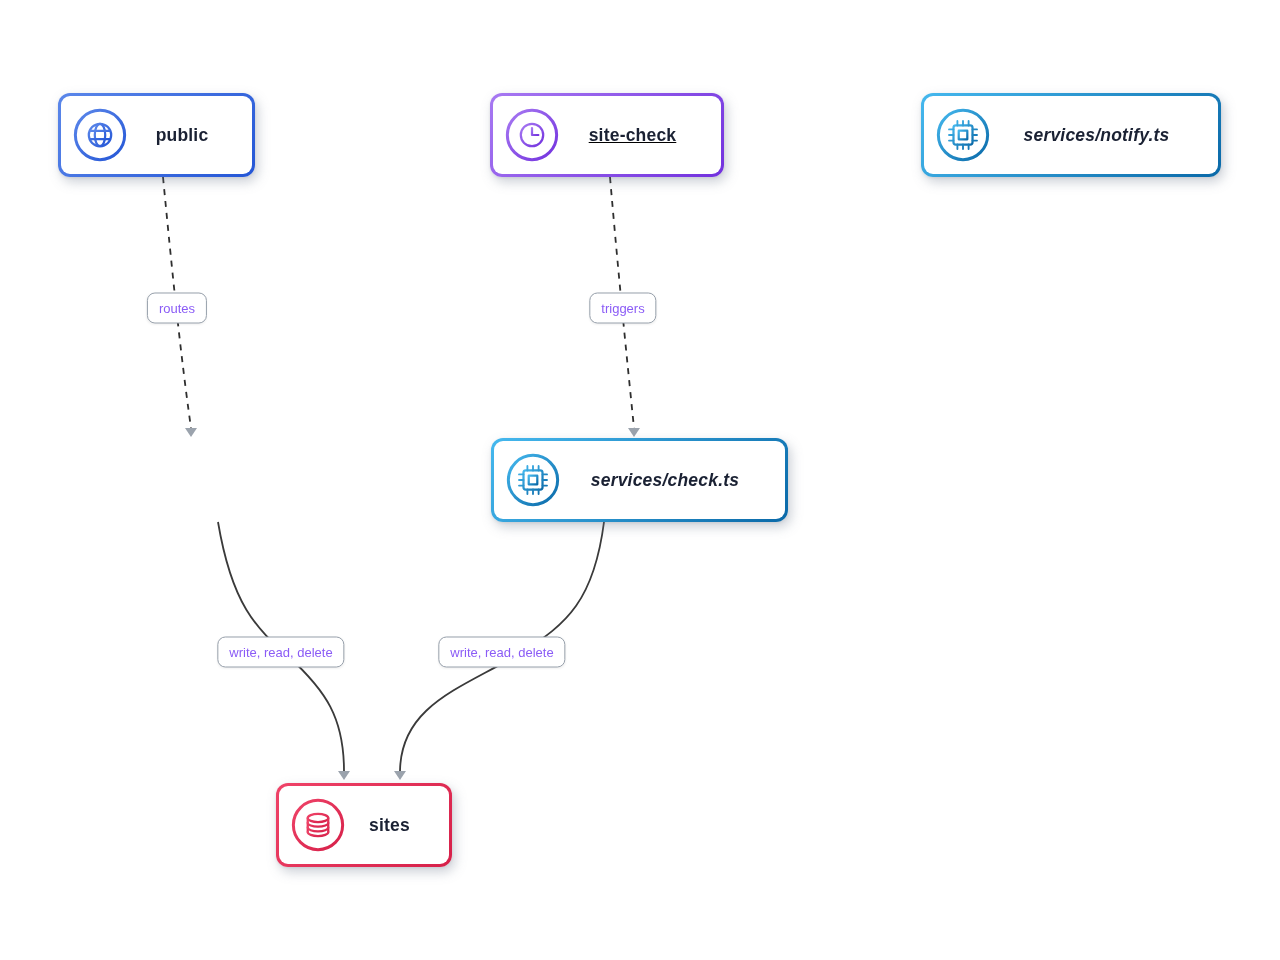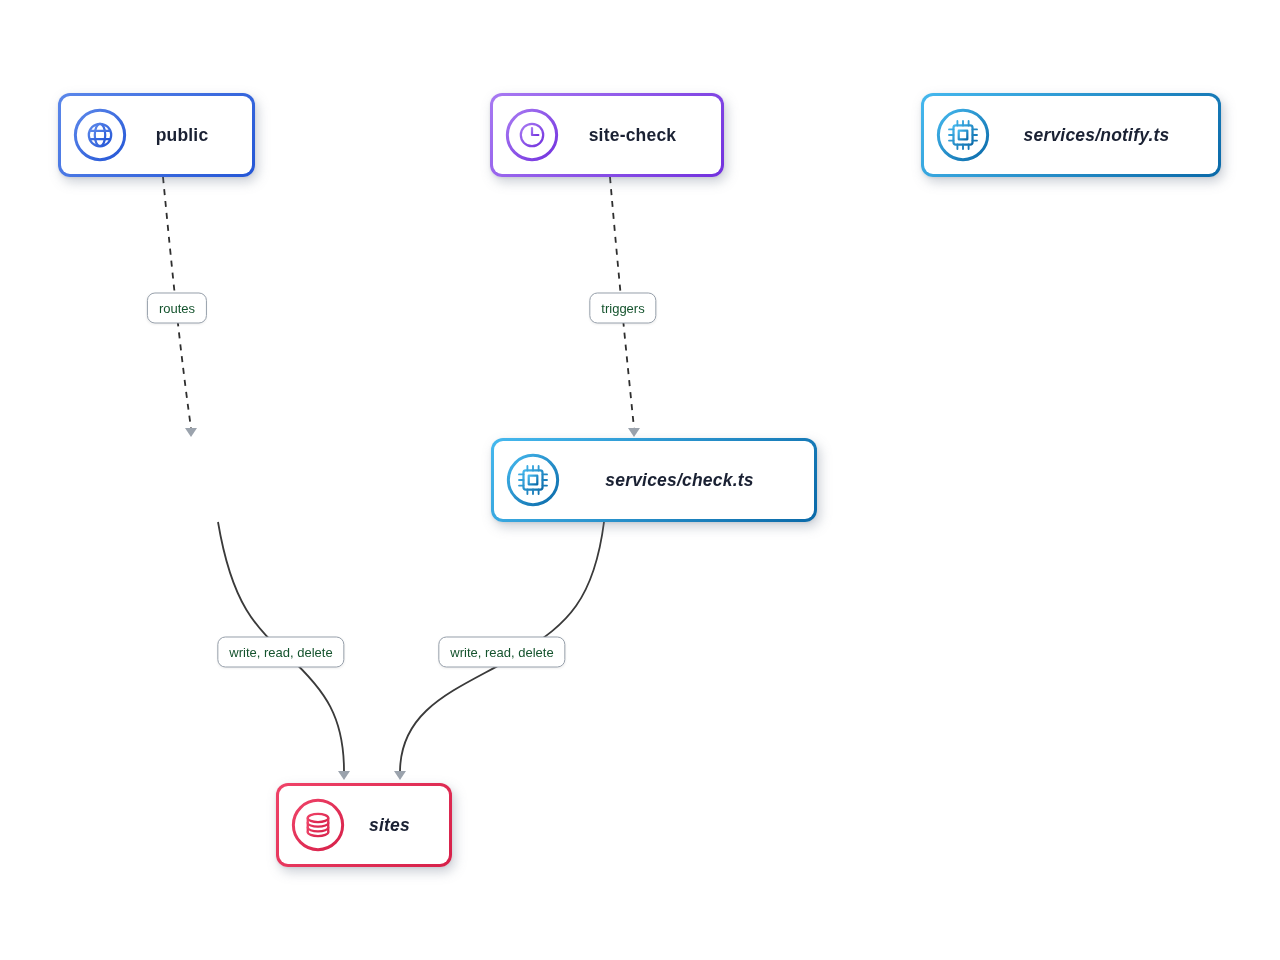--- a/index.html
+++ b/index.html
@@ -23,21 +23,21 @@
   
   .node {
     position: absolute;
     border-radius: 12px;
     padding: 3px;
     box-sizing: border-box;
     box-shadow: 3px 5px 12px rgba(110,120,140,0.35), 0 1px 3px rgba(0,0,0,0.08);
     cursor: pointer;
   }
   .node.blue   { background: linear-gradient(135deg, #5b87ea 0%, #2456d6 100%); }
-  .node.purple { background: linear-gradient(135deg, #a779f2 0%, #7231de 100%); }
+  .node.purple { background: linear-gradient(135deg, #a779f2 0%, #7231de 100%); text-decoration: underline; }
   .node.cyan   { background: linear-gradient(135deg, #45b8ee 0%, #0a69a8 100%); font-style: italic; }
   .node.red    { background: linear-gradient(135deg, #ef4368 0%, #d62049 100%); }
 
   .node-inner {
     background: #ffffff;
     border-radius: 9px;
     width: 100%;
     height: 100%;
     box-sizing: border-box;
     display: flex;
@@ -58,21 +58,21 @@
 
   
   .edge-label {
     position: absolute;
     transform: translate(-50%, -50%);
     background: #ffffff;
     border: 1.5px solid #97a0ab;
     border-radius: 8px;
     padding: 7px 11px;
     font-size: 13px;
-    color: #14532d;
+    color: #8b5cf6;
     white-space: nowrap;
     box-shadow: 0 1px 2px rgba(0,0,0,0.05);
   }
 </style>
 </head>
 <body>
 
 <div class="canvas">
 
   <svg class="edges-layer" width="1280" height="960" viewBox="0 0 1280 960">
@@ -157,21 +157,21 @@
                      M15,24 h4.8 M15,30 h4.8 M15,36 h4.8
                      M40.2,24 h4.8 M40.2,30 h4.8 M40.2,36 h4.8" stroke-width="2"></path>
           </g>
         </svg>
       </span>
       <span class="node-label">services/notify.ts</span>
     </div>
   </div>
 
 
-  <div class="node cyan" style="left:491px; top:438px; width:326px; height:84px;">
+  <div class="node cyan" style="left:491px; top:438px; width:297px; height:84px;">
     <div class="node-inner">
       <span class="node-icon">
         <svg width="56" height="56" viewBox="0 0 60 60">
           <defs>
             <linearGradient id="lg-check" x1="0" y1="0" x2="1" y2="1">
               <stop offset="0" stop-color="#45b8ee"></stop>
                 <stop offset="1" stop-color="#0a69a8"></stop>
             </linearGradient>
           </defs>
           <g fill="none" stroke="url(#lg-check)" stroke-linecap="round" stroke-linejoin="round">
@@ -182,21 +182,21 @@
                      M24,40.2 v4.8 M30,40.2 v4.8 M36,40.2 v4.8
                      M15,24 h4.8 M15,30 h4.8 M15,36 h4.8
                      M40.2,24 h4.8 M40.2,30 h4.8 M40.2,36 h4.8" stroke-width="2"></path>
           </g>
         </svg>
       </span>
       <span class="node-label">services/check.ts</span>
     </div>
   </div>
 
-  <div class="node red" style="left:276px; top:783px; width:176px; height:84px;font-style:italic;">
+  <div class="node red" style="left:276px; top:783px; width:176px; height:84px;">
     <div class="node-inner">
       <span class="node-icon">
         <svg width="56" height="56" viewBox="0 0 60 60">
           <defs>
             <linearGradient id="lg-sites" x1="0" y1="0" x2="1" y2="1">
               <stop offset="0" stop-color="#ef4368"></stop>
                 <stop offset="1" stop-color="#d62049"></stop>
             </linearGradient>
           </defs>
           <g fill="none" stroke="url(#lg-sites)" stroke-linecap="round" stroke-linejoin="round">

